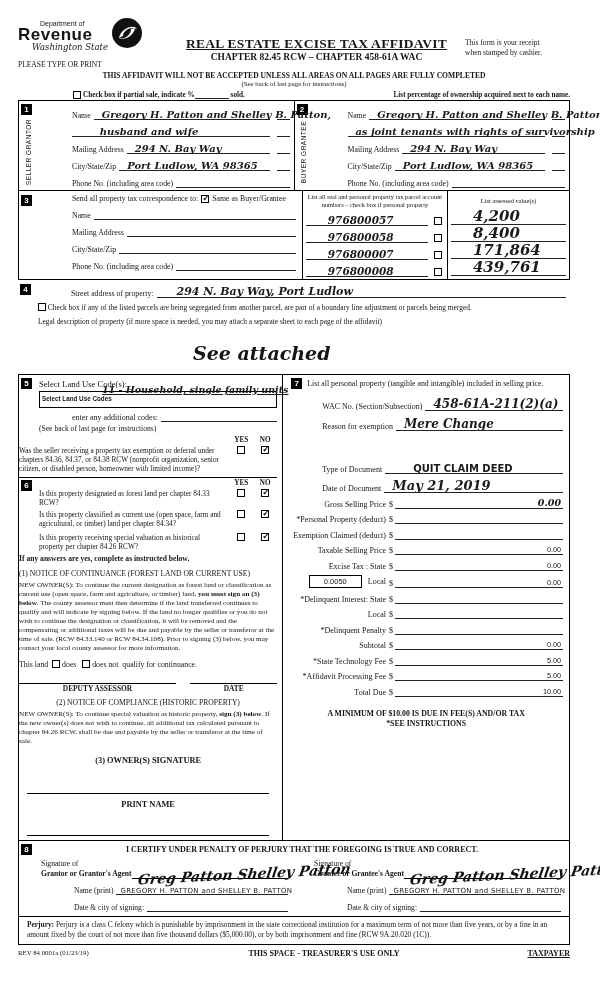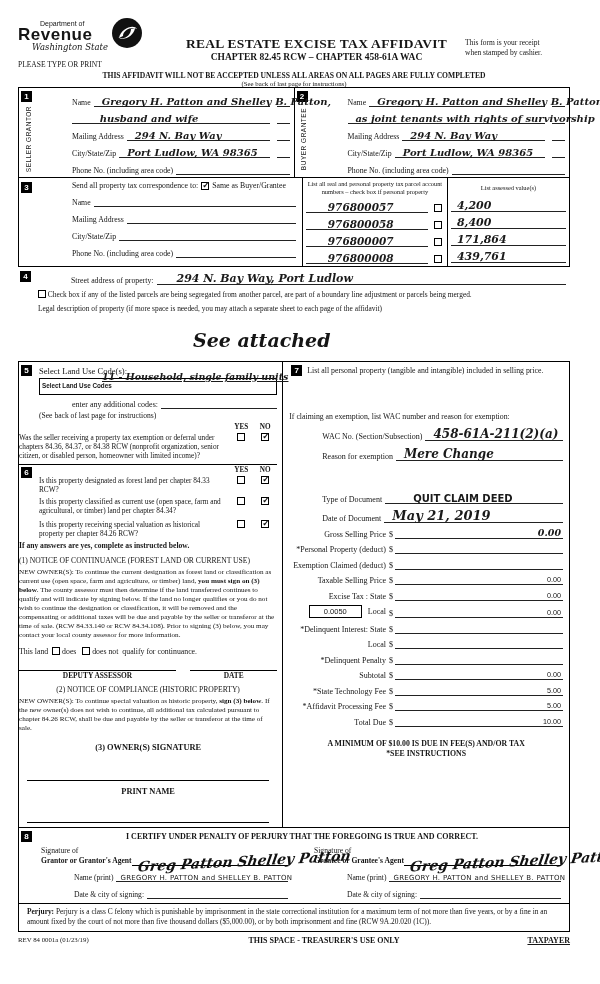--- a/index.html
+++ b/index.html
@@ -9,21 +9,21 @@
   .b{font-weight:bold;}
   
   .hdr{display:flex;align-items:flex-start;margin-bottom:2px;}
   .logo{width:150px;position:relative;}
   .logo .l1{font-family:"Liberation Sans",sans-serif;font-size:7px;margin-left:22px;}
   .logo .l2{font-family:"Liberation Sans",sans-serif;font-weight:bold;font-size:17px;line-height:15px;letter-spacing:0.5px;}
   .logo .l3{font-family:"DejaVu Serif",serif;font-style:italic;font-size:8.5px;margin-left:14px;}
   .logo svg{position:absolute;left:92px;top:-4px;}
   .please{font-size:7.5px;margin-top:8px;}
   .titleblk{flex:1;text-align:center;padding-top:16px;}
-  .titleblk .t1{font-size:13.5px;font-weight:bold;letter-spacing:0.3px;}
+  .titleblk .t1{font-size:13.5px;font-weight:bold;letter-spacing:0.3px;text-decoration:underline;}
   .titleblk .t2{font-size:9.5px;font-weight:bold;}
   .receipt{width:105px;font-size:7.5px;padding-top:18px;line-height:1.3;}
   .warn{font-size:7.6px;font-weight:bold;text-align:center;}
   .seeback{font-size:6.8px;text-align:center;}
   .partialrow{display:flex;align-items:flex-end;font-size:7.2px;font-weight:bold;margin:1px 0 1px 55px;}
   .partialrow .gap{flex:1;}
   
   .cb{display:inline-block;box-sizing:border-box;width:8px;height:8px;border:1px solid #000;position:relative;vertical-align:-1px;background:#fff;}
   .cb.checked::after{content:"\2713";position:absolute;top:-3px;left:0px;font-size:9px;font-weight:bold;}
   
@@ -45,21 +45,21 @@
   .rowB{display:flex;border-top:1.5px solid #000;}
   .s3box{flex:1.04;box-sizing:border-box;border-right:1.5px solid #000;padding:3px 6px 4px 0;display:flex;}
   .parcels{flex:1;display:flex;}
   .pcol{box-sizing:border-box;padding:2px 3px;}
   .pcol.nums{flex:1.2;border-right:1px solid #000;}
   .pcol.vals{flex:1;}
   .phead{font-size:6.4px;text-align:center;line-height:1.25;}
   .prow{display:flex;align-items:flex-end;margin-top:5px;}
   .pline{flex:1;border-bottom:0.8px solid #222;position:relative;height:11px;}
   .pnum{left:18%;font-size:10.5px;}
-  .pval{left:6px;font-size:11px;}
+  .pval{left:22px;font-size:15px;}
   .prow .cb{margin:0 2px 1px 6px;}
   
   .s4{display:flex;padding:3px 0 2px 0;}
   .s4 .fields{padding-right:4px;}
   .note{font-size:7.4px;margin-top:5px;}
   .attached{font-family:"DejaVu Serif",serif;font-style:italic;font-weight:600;font-size:19px;margin:14px 0 10px 175px;}
   
   .rowD{display:flex;border:1.5px solid #000;}
   .colL{flex:1;box-sizing:border-box;border-right:1.5px solid #000;padding:2px 5px 4px 0;}
   .colR{flex:1.06;box-sizing:border-box;padding:2px 6px 4px 6px;}
@@ -137,20 +137,28 @@
     </div>
     <div class="receipt">
       <span>This form is your receipt</span><br>
       <span>when stamped by cashier.</span>
     </div>
   </div>
 
   <div class="warn">THIS AFFIDAVIT WILL NOT BE ACCEPTED UNLESS ALL AREAS ON ALL PAGES ARE FULLY COMPLETED</div>
   <div class="seeback">(See back of last page for instructions)</div>
 
+  <div class="partialrow">
+    <span class="cb"></span>
+    <span style="padding-left:2px;">Check box if partial sale, indicate %</span>
+    <span class="line" style="max-width:34px;"></span>
+    <span style="padding-left:2px;">sold.</span>
+    <span class="gap"></span>
+    <span>List percentage of ownership acquired next to each name.</span>
+  </div>
 
   <div class="blk">
     <div class="halves">
       <div class="half left">
         <div class="sidecol">
           <div class="num">1</div>
           <div class="vwrap">
             <span class="vtxt">
               <span>SELLER</span>&nbsp;<span>GRANTOR</span>
             </span>
@@ -424,21 +432,20 @@
     </div>
 
     <div class="colR">
       <div class="s7head">
         <div class="sidecol" style="width:18px;">
             <div class="num">7</div>
           </div>
         <div class="s7title">List all personal property (tangible and intangible) included in selling price.</div>
       </div>
 
-      <div class="exnote">If claiming an exemption, list WAC number and reason for exemption:</div>
       <div class="fld" style="font-size:8px;margin-top:7px;">
         <span class="lbl">WAC No. (Section/Subsection)</span>
         <span class="bigline">
             <span class="hw" style="font-size:12px;">458-61A-211(2)(a)</span>
           </span>
       </div>
       <div class="fld" style="font-size:8px;margin-top:7px;">
         <span class="lbl">Reason for exemption</span>
         <span class="bigline">
             <span class="hw" style="font-size:12px;">Mere Change</span>

